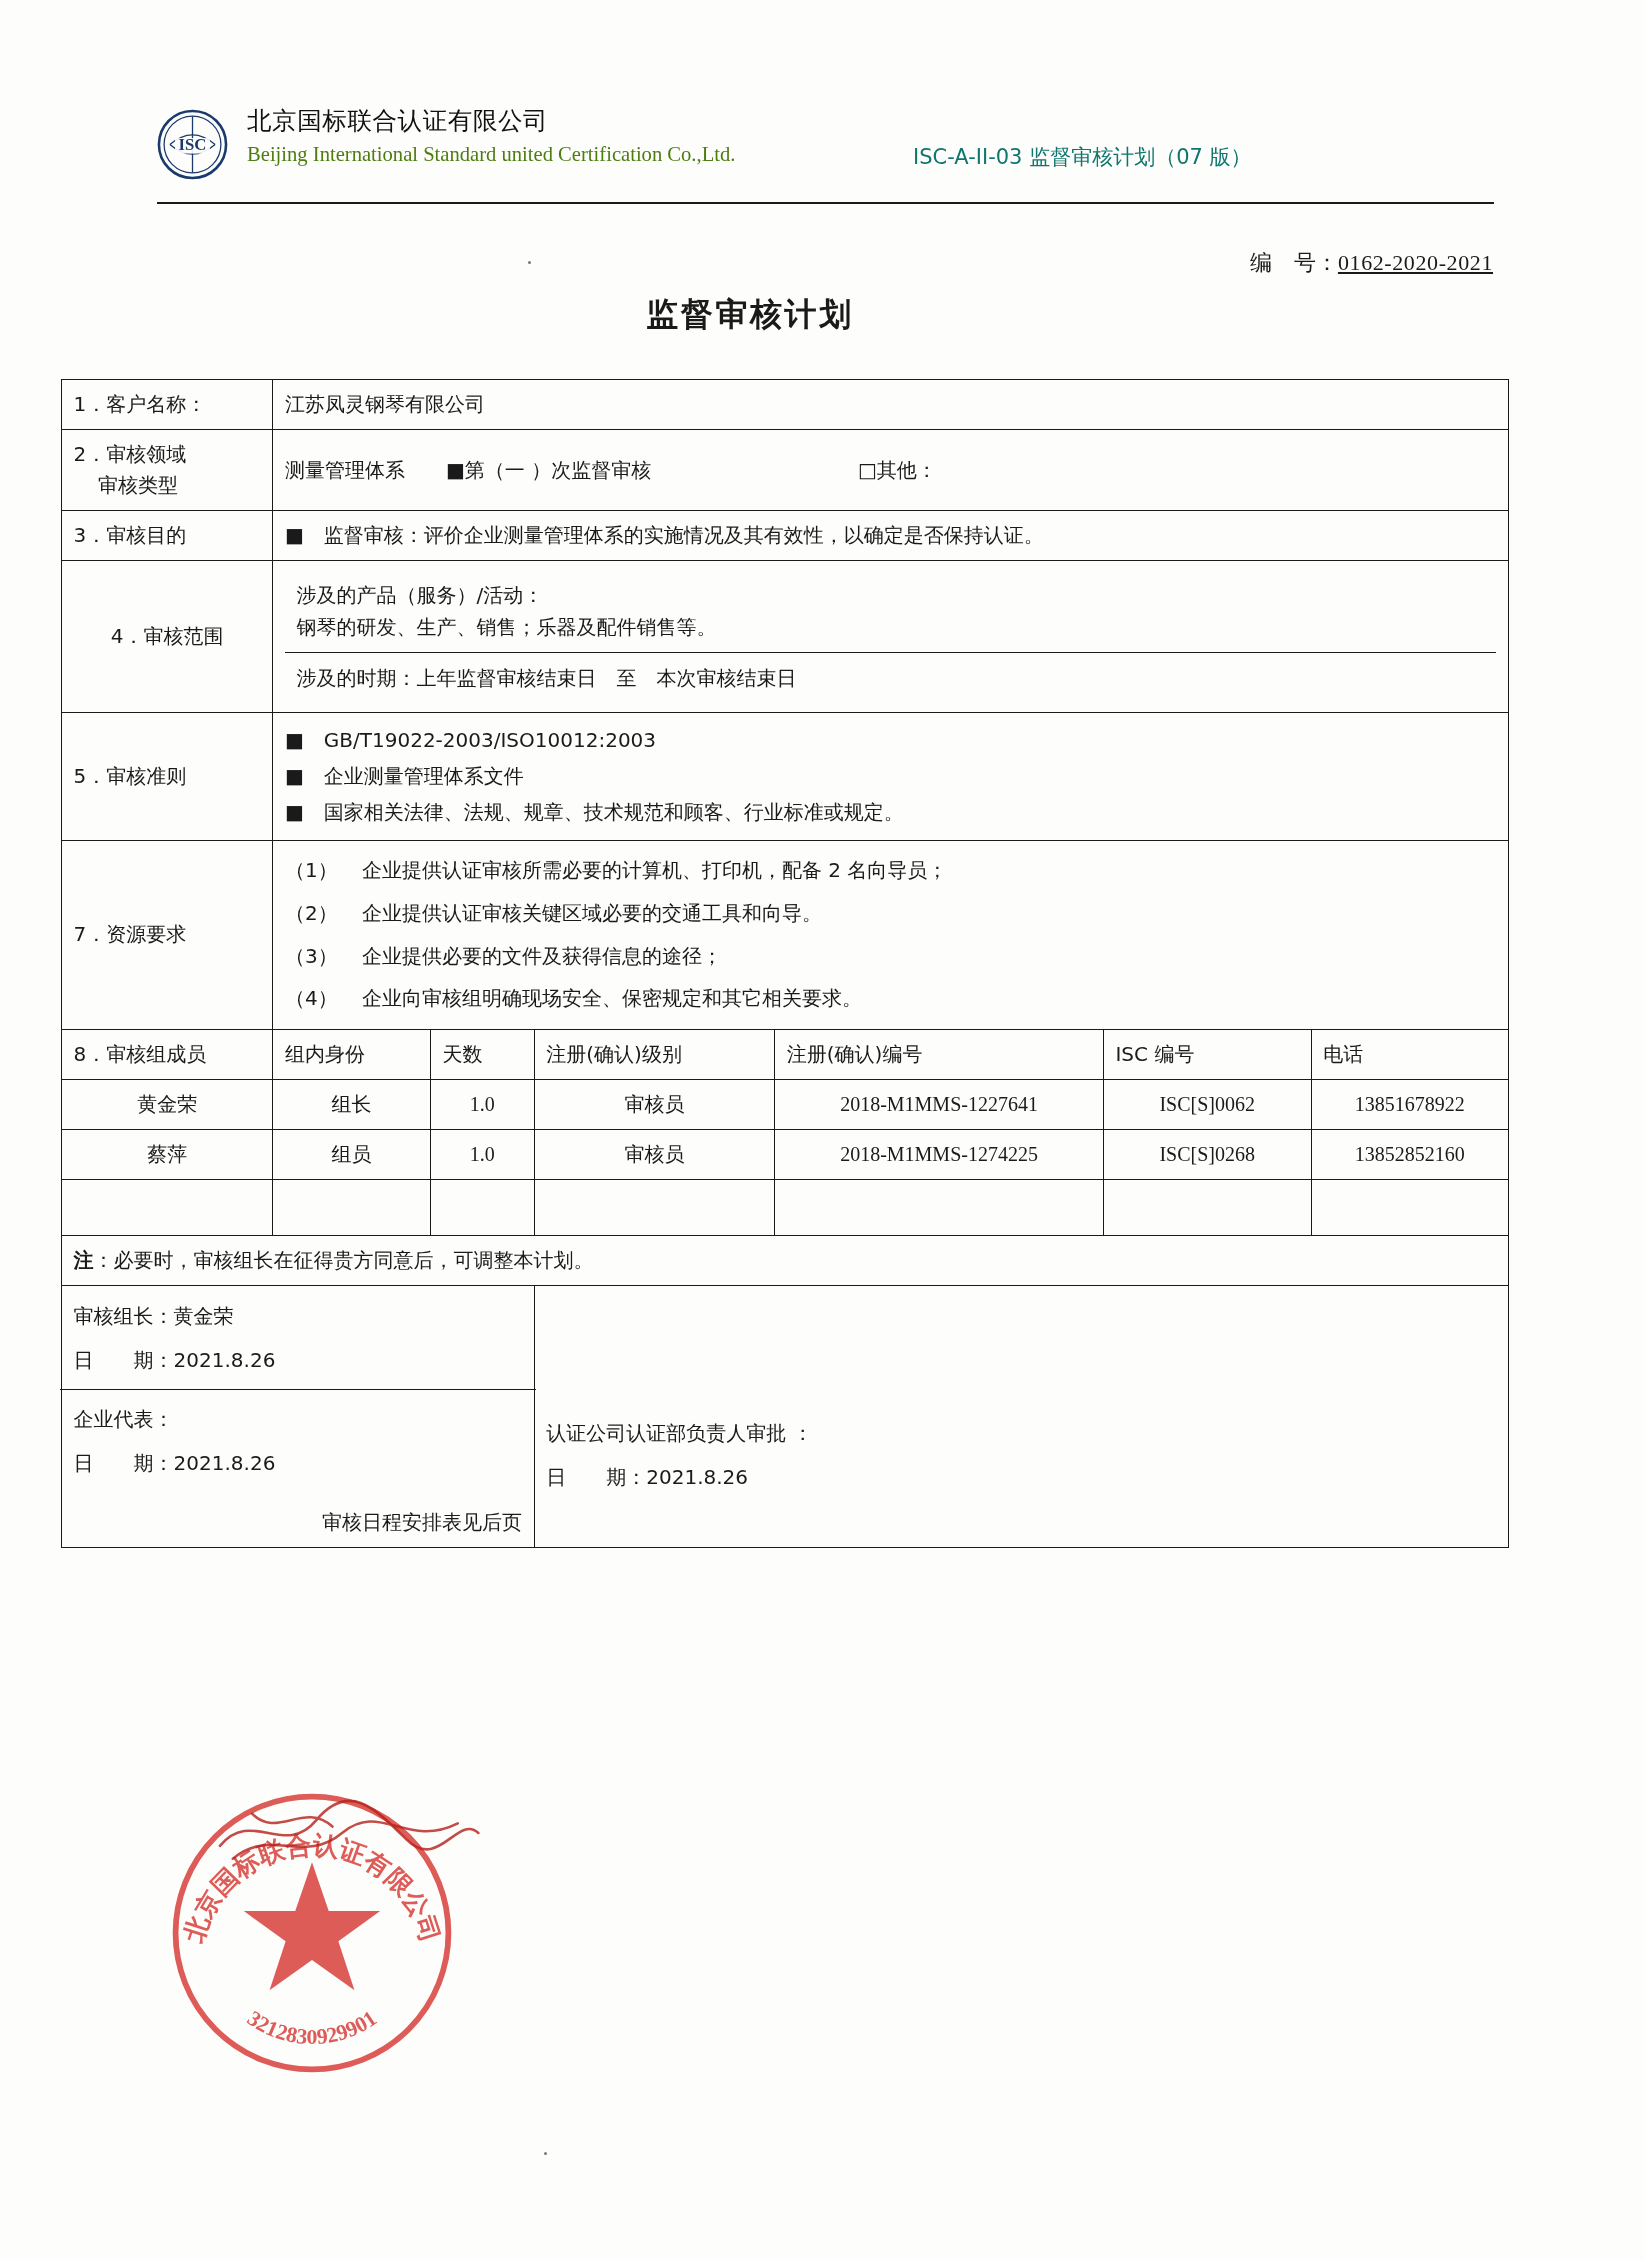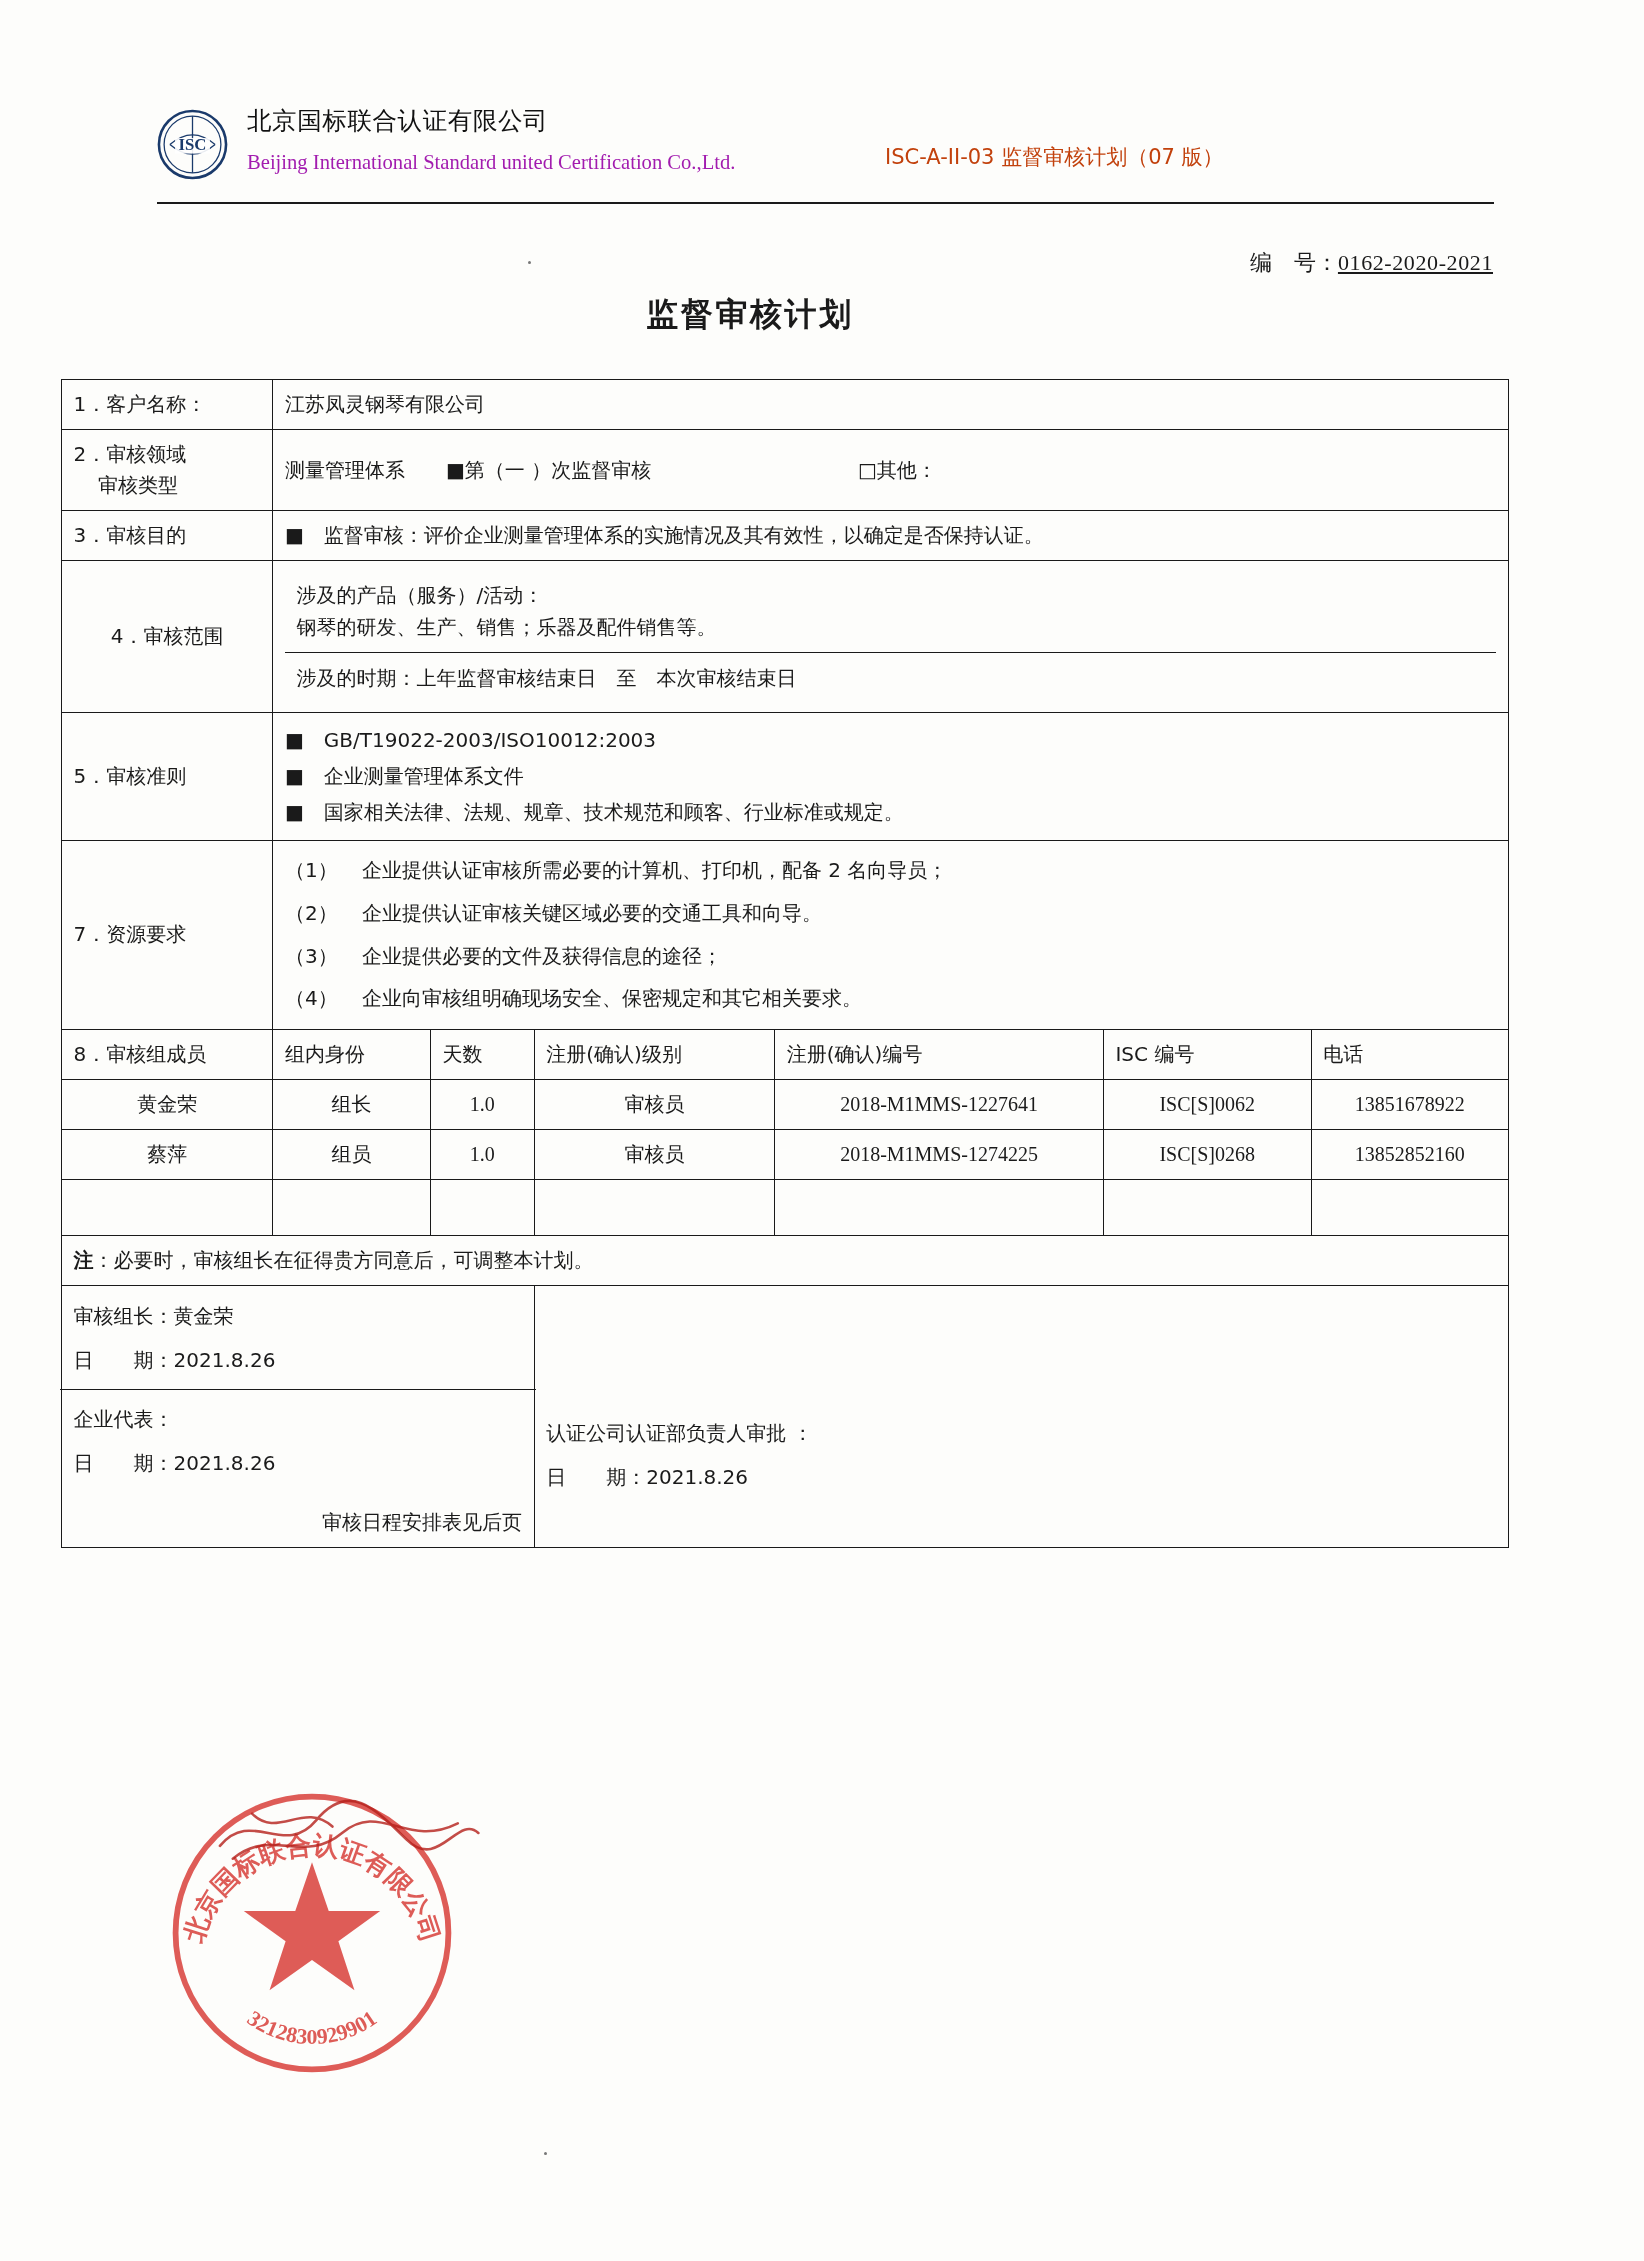--- a/index.html
+++ b/index.html
@@ -44,32 +44,32 @@
     left: 90px;
     top: 1.3px;
     font-size: 24.5px;
     font-family: "DejaVu Sans", sans-serif;
     letter-spacing: 0.6px;
     color: #111;
   }
   .company-en {
     position: absolute;
     left: 90px;
-    top: 48px;
+    top: 40px;
     font-size: 20.6px;
     font-family: "Liberation Serif", serif;
-    color: #a21caf;
+    color: #4d7c0f;
   }
   .form-code {
     position: absolute;
-    left: 728px;
+    left: 756px;
     top: 40px;
     font-size: 21px;
     font-family: "DejaVu Sans", sans-serif;
-    color: #c2410c;
+    color: #0f766e;
     white-space: nowrap;
   }
   .header-rule {
     position: absolute;
     left: 157px;
     top: 202px;
     width: 1337px;
     height: 1.9px;
     background: #1a1a1a;
   }

